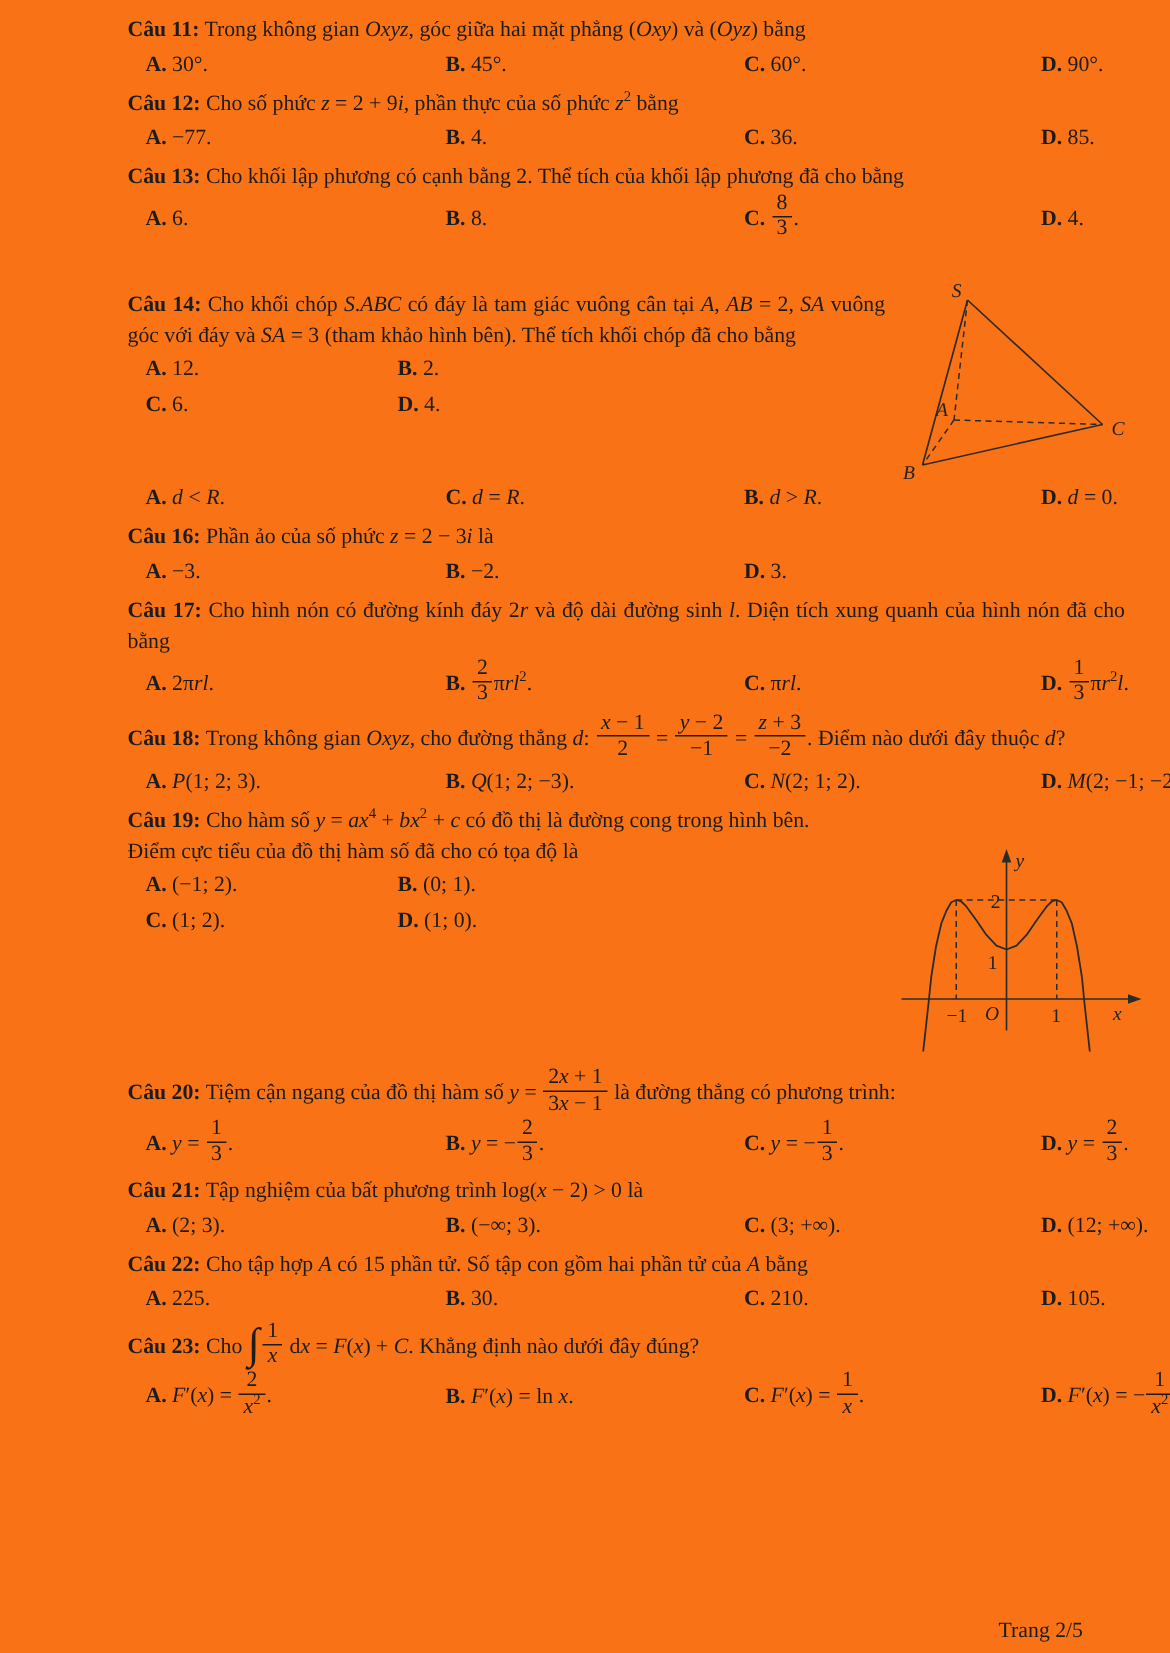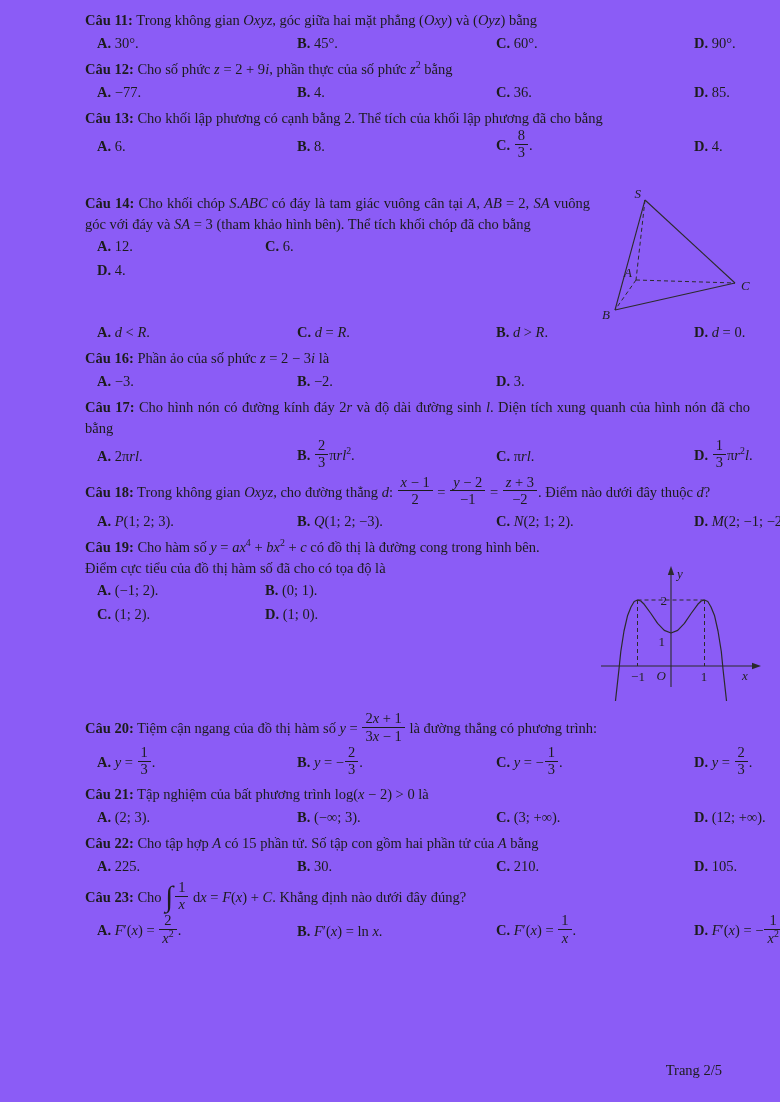--- a/index.html
+++ b/index.html
@@ -1,21 +1,21 @@
 <!DOCTYPE html>
 <html><head>
 <meta charset="utf-8">
 <style>
   html,body{margin:0;padding:0;}
   body{background:#e8e8e8;}
   #page{
     position:relative;
     width:780px;height:1102px;
     margin:0 auto;
-    background:#8b5cf6;
+    background:#f97316;
     box-sizing:border-box;
     padding:10px 30px 0 85px;
     font-family:"Liberation Serif", serif;
     font-size:14.5px;
     line-height:1.45;
     color:#1c1c1c;
     overflow:hidden;
   }
   section.q{position:relative;margin:0 0 4px 0;}
   .qtext{margin:0;text-align:justify;}
@@ -32,21 +32,21 @@
   .frac .n{display:block;padding:0 3px 0.5px;border-bottom:1px solid #1c1c1c;}
   .frac .d{display:block;padding:0.5px 3px 0;}
   .intg{font-size:29px;line-height:0;vertical-align:middle;position:relative;top:-2px;padding-right:1px;}
   .fig{position:absolute;}
   .fig-pyr{left:500px;top:-8px;}
   .fig-gph{left:508px;top:24px;}
   .fig svg{display:block;}
   .fig text{font-size:13px;fill:#222;}
   .fig .var{font-style:italic;font-family:"Liberation Serif",serif;}
   .fig .num{font-family:"Liberation Serif",serif;}
-  #footer{position:absolute;right:58px;bottom:21px;font-size:14.5px;color:#1c1c1c;}
+  #footer{position:absolute;right:58px;bottom:4px;font-size:14.5px;color:#1c1c1c;}
 </style>
 </head>
 <body>
 
 <div id="page">
   <div id="questions">
       <section class="q">
         <p class="qtext"><b class="qnum">Câu 11:</b> Trong không gian <i>Oxyz</i>, góc giữa hai mặt phẳng (<i>Oxy</i>) và (<i>Oyz</i>) bằng</p>
         <div class="opts c4">
           <span class="opt"><b class="ok">A.</b> 30°.</span>
@@ -70,20 +70,21 @@
           <span class="opt"><b class="ok">A.</b> 6.</span>
           <span class="opt"><b class="ok">B.</b> 8.</span>
           <span class="opt"><b class="ok">C.</b> <span class="frac"><span class="n">8</span><span class="d">3</span></span>.</span>
           <span class="opt"><b class="ok">D.</b> 4.</span>
         </div>
       </section>
       <section class="q" style="min-height: 124px; margin-top: 30px;">
         <p class="qtext narrow"><b class="qnum">Câu 14:</b> Cho khối chóp <i>S</i>.<i>ABC</i> có đáy là tam giác vuông cân tại <i>A</i>, <i>AB</i> = 2, <i>SA</i> vuông góc với đáy và <i>SA</i> = 3 (tham khảo hình bên). Thể tích khối chóp đã cho bằng</p>
         <div class="opts c2">
           <span class="opt"><b class="ok">A.</b> 12.</span>
+          <span class="opt"><b class="ok">B.</b> 2.</span>
           <span class="opt"><b class="ok">C.</b> 6.</span>
           <span class="opt"><b class="ok">D.</b> 4.</span>
         </div>
         <div class="fig fig-pyr">
     <svg width="178" height="138" viewBox="0 0 178 138">
       <g stroke="#2b2b2b" stroke-width="1.1" fill="none">
         <line x1="60" y1="15" x2="30" y2="125"></line>
         <line x1="60" y1="15" x2="150" y2="98"></line>
         <line x1="30" y1="125" x2="150" y2="98"></line>
         <g stroke-dasharray="4 3" stroke-width="1">

